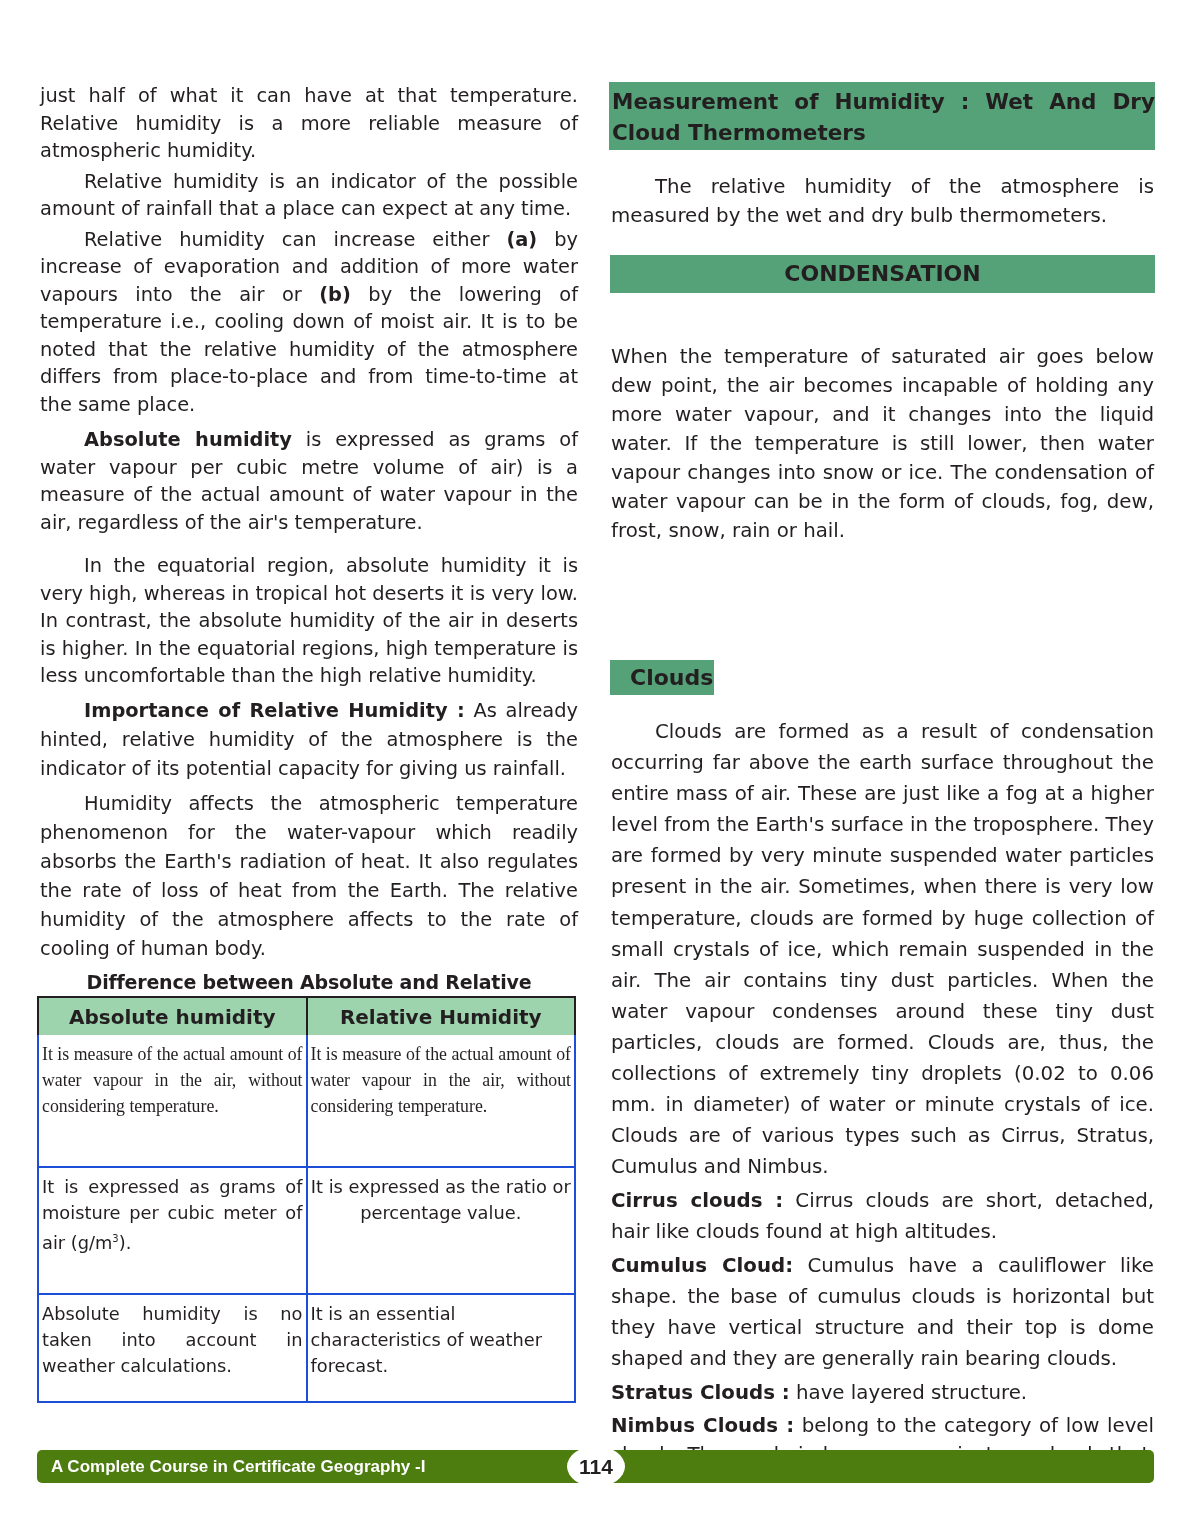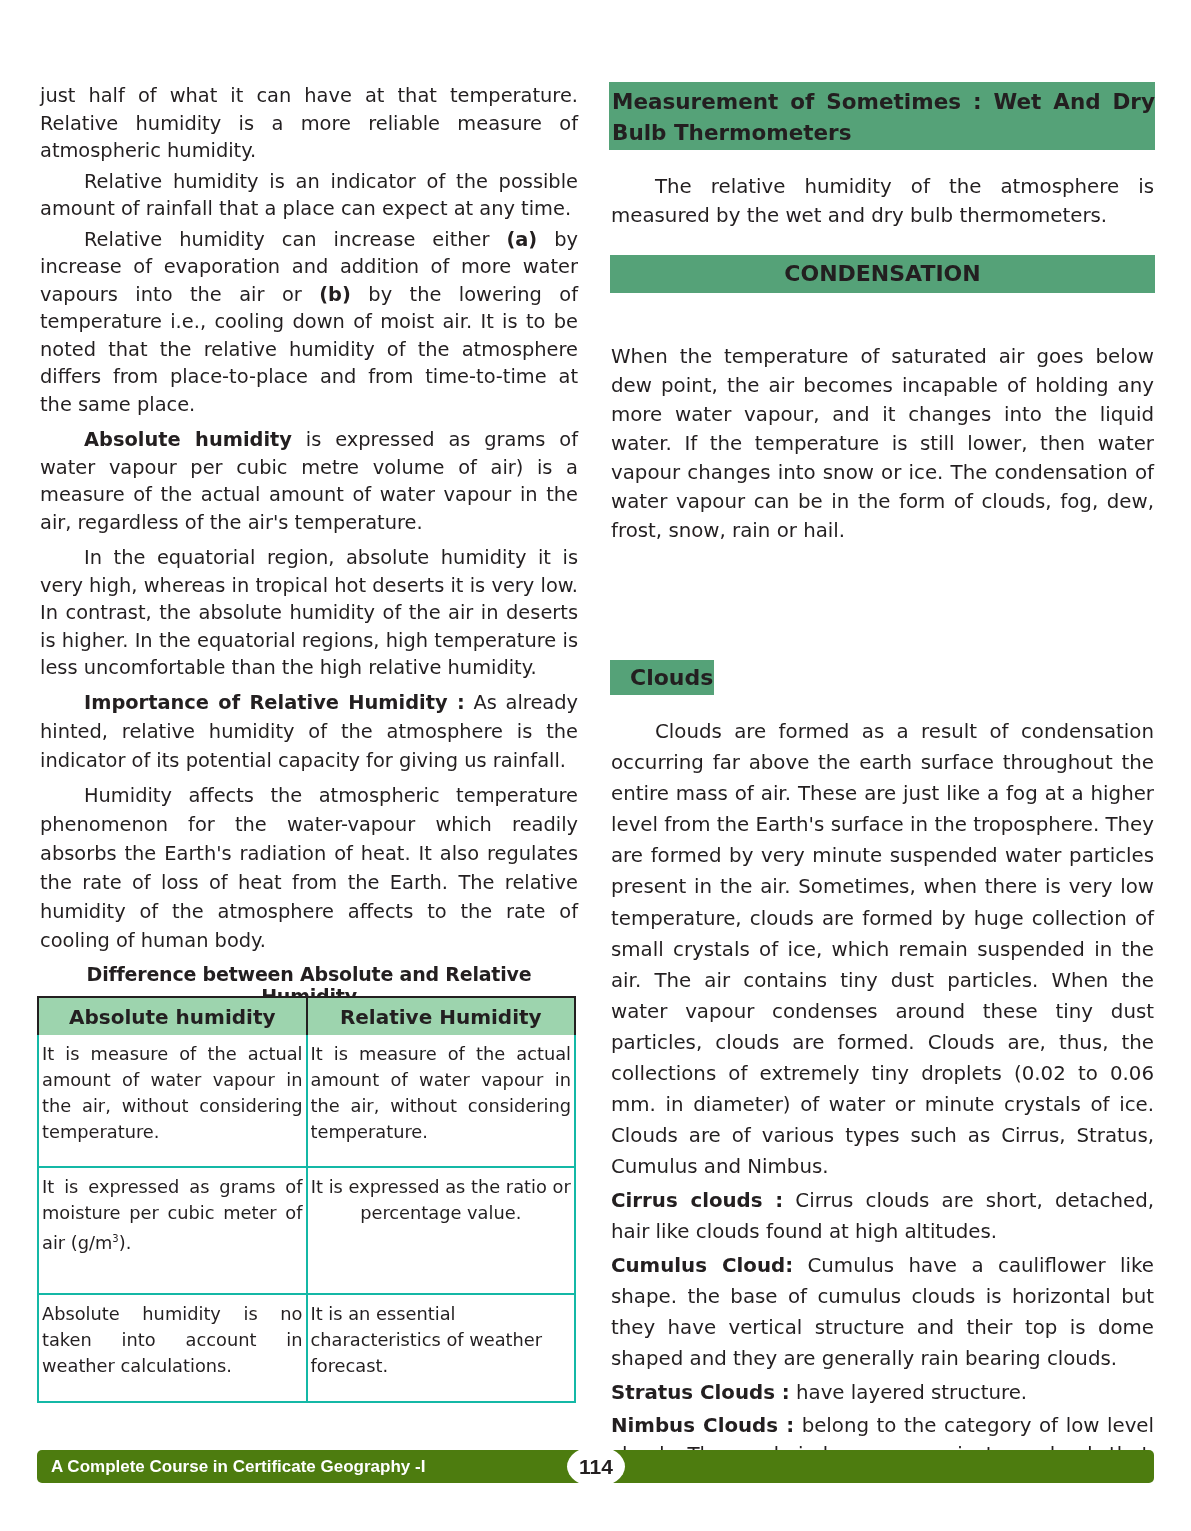--- a/index.html
+++ b/index.html
@@ -9,26 +9,26 @@
   .left { left: 40px; width: 538px; }
   p { margin: 0; text-align: justify; font-size: 19.6px; line-height: 27.5px; }
   .left p { font-size: 19.4px; }
   .indent { text-indent: 44px; }
   .mt6 { margin-top: 3px; }
   b { font-weight: bold; }
   .table-title { font-weight: bold; font-size: 19px; text-align: center; margin-top: 8px; letter-spacing: -0.2px; }
   table.cmp { position: absolute; left: 37px; top: 996px; width: 539px; border-collapse: collapse; }
   table.cmp th { background: #9dd4ae; font-weight: bold; font-size: 20px; height: 37px;
                  border: 2px solid #231f20; border-bottom: none; padding: 0; }
-  table.cmp td { border: 2px solid #14b8a6; vertical-align: top; font-size: 17.8px;
+  table.cmp td { border: 2px solid #1d4ed8; vertical-align: top; font-size: 17.8px;
                  line-height: 26px; padding: 6px 3px 0 3px; text-align: justify; width: 50%; }
   table.cmp tr.r1 td { height: 125px; }
   table.cmp tr.r2 td { height: 119px; }
   table.cmp tr.r3 td { height: 100px; }
-  table.cmp tr.r1 td { border-top: none; }
+  table.cmp tr.r1 td { border-top: none; font-family: Liberation Serif, serif; }
   sup { font-size: 10px; }
   .band { background: #55a278; font-weight: bold; color: #231f20; }
   .band-measure { position: absolute; left: 609px; top: 82px; width: 546px; height: 68px;
                   font-size: 21.5px; line-height: 31px; padding: 4px 0 0 3px; box-sizing: border-box;
                   text-align: justify; }
   .band-cond { position: absolute; left: 610px; top: 255px; width: 545px; height: 38px;
                font-size: 22px; line-height: 38px; text-align: center; }
   .band-clouds { position: absolute; left: 610px; top: 660px; width: 104px; height: 35px;
                  font-size: 22px; line-height: 35px; padding-left: 20px; box-sizing: border-box; }
   .r-block { position: absolute; left: 611px; width: 543px; }
@@ -42,21 +42,21 @@
               color: #231f20; font-family: "Liberation Sans", sans-serif; }
 </style>
 </head>
 <body>
 
 <div class="col left">
   <p>just half of what it can have at that temperature. Relative humidity is a more reliable measure of atmospheric humidity.</p>
   <p class="indent mt6">Relative humidity is an indicator of the possible amount of rainfall that a place can expect at any time.</p>
   <p class="indent mt6"><span>Relative humidity can increase either </span><b>(a)</b><span> by increase of evaporation and addition of more water vapours into the air or </span><b>(b)</b><span> by the lowering of temperature i.e., cooling down of moist air. It is to be noted that the relative humidity of the atmosphere differs from place-to-place and from time-to-time at the same place.</span></p>
   <p class="indent" style="margin-top:8px"><b>Absolute humidity</b><span> is expressed as grams of water vapour per cubic metre volume of air) is a measure of the actual amount of water vapour in the air, regardless of the air's temperature.</span></p>
-  <p class="indent" style="margin-top:8px">In the equatorial region, absolute humidity it is very high, whereas in tropical hot deserts it is very low. In contrast, the absolute humidity of the air in deserts is higher. In the equatorial regions, high temperature is less uncomfortable than the high relative humidity.</p>
+  <p class="indent" style="margin-top:16px">In the equatorial region, absolute humidity it is very high, whereas in tropical hot deserts it is very low. In contrast, the absolute humidity of the air in deserts is higher. In the equatorial regions, high temperature is less uncomfortable than the high relative humidity.</p>
   <p class="indent" style="margin-top:6px;line-height:29px"><b>Importance of Relative Humidity :</b><span> As already hinted, relative humidity of the atmosphere is the indicator of its potential capacity for giving us rainfall.</span></p>
   <p class="indent" style="margin-top:6px;line-height:29px">Humidity affects the atmospheric temperature phenomenon for the water-vapour which readily absorbs the Earth's radiation of heat. It also regulates the rate of loss of heat from the Earth. The relative humidity of the atmosphere affects to the rate of cooling of human body.</p>
   <div class="table-title">Difference between Absolute and Relative Humidity</div>
 </div>
 
 <table class="cmp">
   <thead>
     <tr>
       <th>Absolute humidity</th>
       <th>Relative Humidity</th>
@@ -71,21 +71,21 @@
       <td><span>It is expressed as grams of moisture per cubic meter of air (g/m</span><sup>3</sup><span>).</span></td>
       <td style="text-align:center">It is expressed as the ratio or percentage value.</td>
     </tr>
     <tr class="r3">
       <td>Absolute humidity is no taken into account in weather calculations.</td>
       <td style="text-align:left">It is an essential characteristics of weather forecast.</td>
     </tr>
   </tbody>
 </table>
 
-<div class="band band-measure">Measurement of Sometimes : Wet And Dry Bulb Thermometers</div>
+<div class="band band-measure">Measurement of Humidity : Wet And Dry Cloud Thermometers</div>
 
 <div class="r-block" style="top:172px">
   <p class="indent" style="line-height:29px">The relative humidity of the atmosphere is measured by the wet and dry bulb thermometers.</p>
 </div>
 
 <div class="band band-cond">CONDENSATION</div>
 
 <div class="r-block" style="top:314px">
   <p style="line-height:29px;margin-top:28px">When the temperature of saturated air goes below dew point, the air becomes incapable of holding any more water vapour, and it changes into the liquid water. If the temperature is still lower, then water vapour changes into snow or ice. The condensation of water vapour can be in the form of clouds, fog, dew, frost, snow, rain or hail.</p>
 </div>

